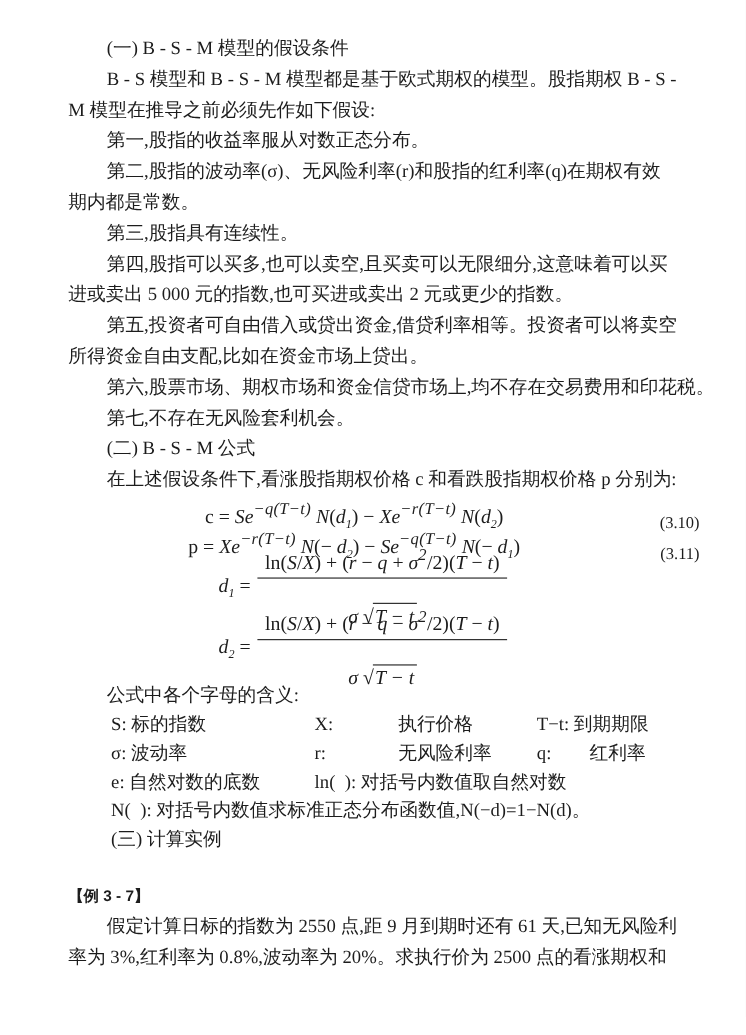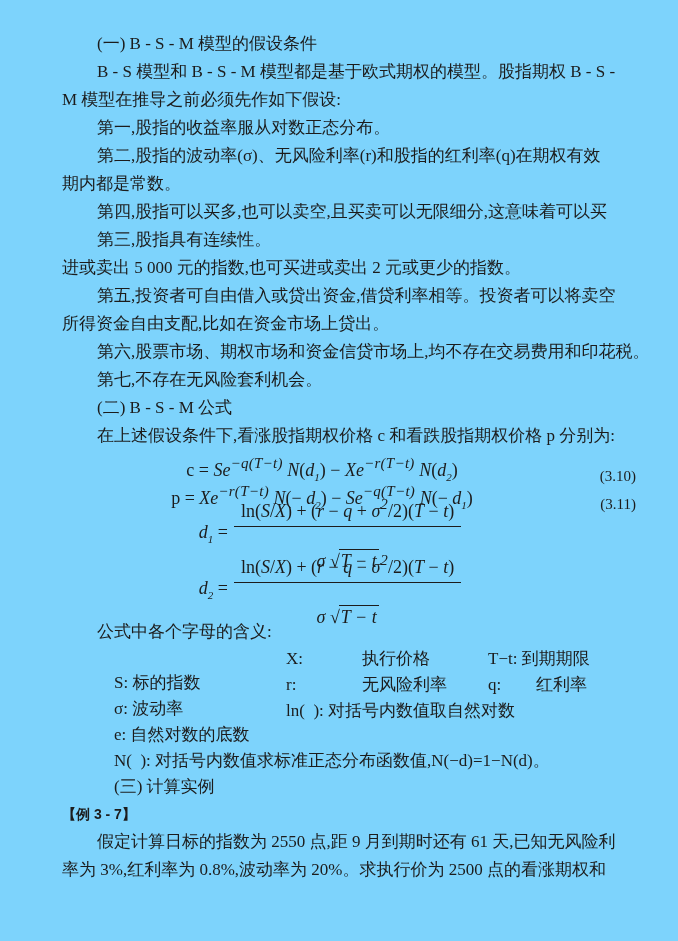--- a/index.html
+++ b/index.html
@@ -1,21 +1,21 @@
 <!DOCTYPE html>
 <html><head>
 <meta charset="utf-8">
 <style>
   html,body{margin:0;padding:0;}
   body{background:#e9e9e9;}
   .page{
     position:relative;
     width:678px;height:941px;
     margin:0 auto;
-    background:#7dd3fc;
+    background:#ffffff;
     color:#1c1c1c;
     font-family:"Liberation Serif","DejaVu Serif",serif;
     overflow:hidden;
   }
   .content{
     padding:30px 40px 0 62px;
     font-size:17px;
     line-height:28px;
   }
   .ln{height:28px;white-space:nowrap;}
@@ -45,21 +45,21 @@
   
   .f-n{font-style:normal;}
   .f-i{font-style:italic;}
   .f-sup{font-style:italic;font-size:15px;vertical-align:super;position:relative;top:-1px;letter-spacing:0.3px;}
   .f-sub{font-style:italic;font-size:11px;vertical-align:sub;}
   .f-rad{font-style:italic;display:inline-block;border-top:1.3px solid #1c1c1c;padding:0 2px;margin-left:-1px;}
 
   
   .lrow{position:relative;height:26px;line-height:26px;}
   .lc{position:absolute;top:0;white-space:pre;}
-  .c0{left:52px;margin-top:24px;} .c1{left:224px;} .c2{left:300px;} .c3{left:426px;} .c4{left:474px;}
+  .c0{left:39px;} .c1{left:224px;} .c2{left:300px;} .c3{left:426px;} .c4{left:474px;}
 
   
   .ex-heading{
     font-weight:bold;
     font-size:14px;
     height:28px;line-height:28px;
     margin-top:24px;
     font-family:"Liberation Sans","DejaVu Sans",sans-serif;
   }
 </style>
@@ -68,22 +68,22 @@
 
 <div class="page">
   <div class="content">
 
     <div class="ln ind">(一) B - S - M 模型的假设条件</div>
     <div class="ln ind">B - S 模型和 B - S - M 模型都是基于欧式期权的模型。股指期权 B - S -</div>
     <div class="ln">M 模型在推导之前必须先作如下假设:</div>
     <div class="ln ind">第一,股指的收益率服从对数正态分布。</div>
     <div class="ln ind">第二,股指的波动率(σ)、无风险利率(r)和股指的红利率(q)在期权有效</div>
     <div class="ln">期内都是常数。</div>
+    <div class="ln ind">第三,股指具有连续性。</div>
     <div class="ln ind">第四,股指可以买多,也可以卖空,且买卖可以无限细分,这意味着可以买</div>
-    <div class="ln ind">第三,股指具有连续性。</div>
     <div class="ln">进或卖出 5 000 元的指数,也可买进或卖出 2 元或更少的指数。</div>
     <div class="ln ind">第五,投资者可自由借入或贷出资金,借贷利率相等。投资者可以将卖空</div>
     <div class="ln">所得资金自由支配,比如在资金市场上贷出。</div>
     <div class="ln ind">第六,股票市场、期权市场和资金信贷市场上,均不存在交易费用和印花税。</div>
     <div class="ln ind">第七,不存在无风险套利机会。</div>
     <div class="ln ind">(二) B - S - M 公式</div>
     <div class="ln ind">在上述假设条件下,看涨股指期权价格 c 和看跌股指期权价格 p 分别为:</div>
 
     <div class="eqrow">
       <span class="eqbody"><span class="f-n">c = </span><span class="f-i">Se</span><span class="f-sup">−q(T−t)</span><span class="f-i"> N</span><span class="f-n">(</span><span class="f-i">d</span><span class="f-sub">1</span><span class="f-n">) − </span><span class="f-i">Xe</span><span class="f-sup">−r(T−t)</span><span class="f-i"> N</span><span class="f-n">(</span><span class="f-i">d</span><span class="f-sub">2</span><span class="f-n">)</span></span>

